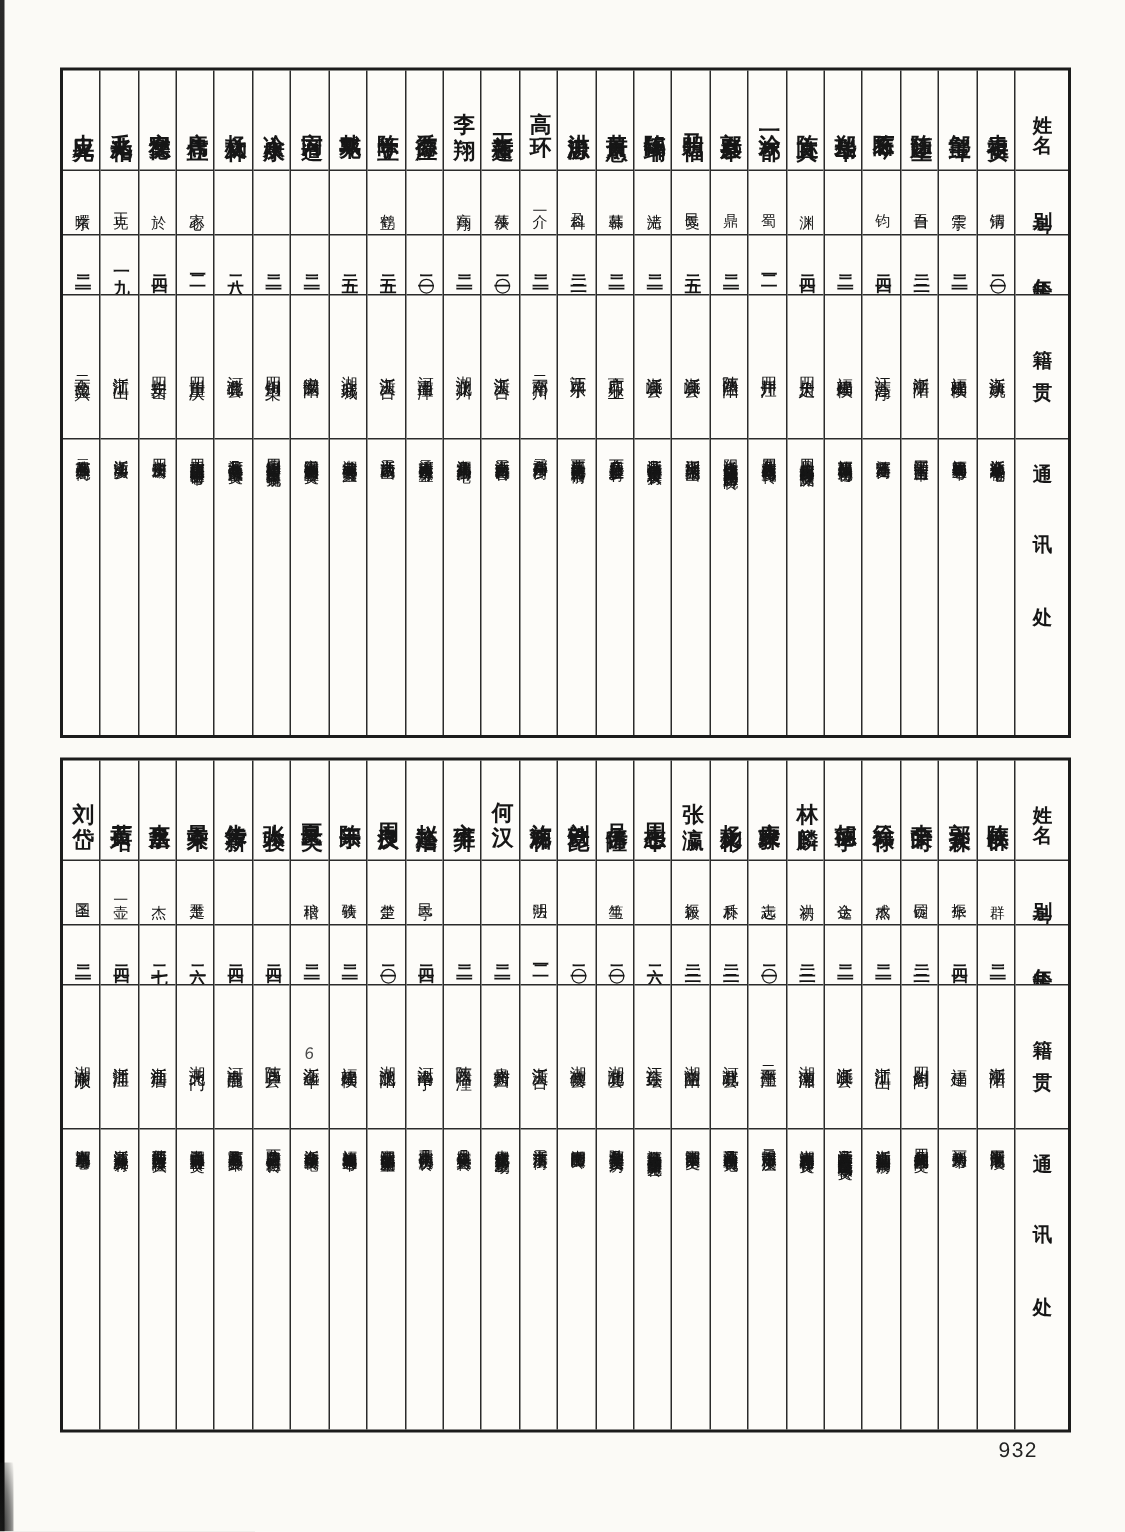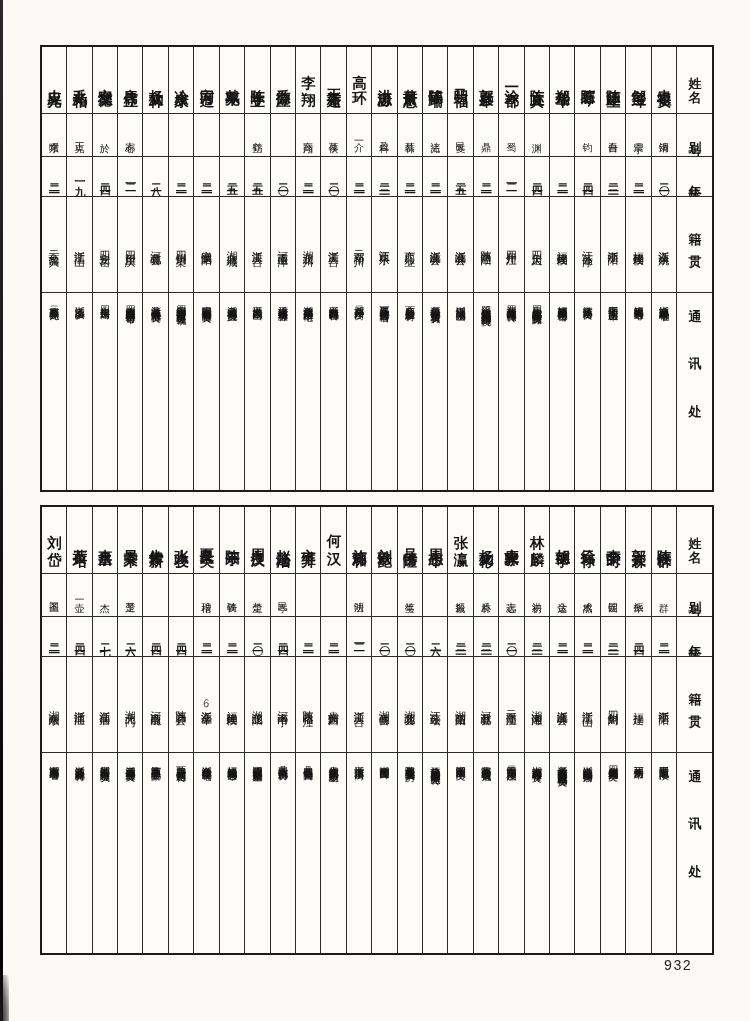--- a/index.html
+++ b/index.html
@@ -54,21 +54,21 @@
   .native-text{font-size:11px;letter-spacing:1.5px;line-height:12px;}
   .address-text{font-size:10px;letter-spacing:0.5px;line-height:11.5px;}
   .hdr{font-weight:bold;font-size:13px;line-height:14px;}
   .hdr-name{letter-spacing:13px;}
   .hdr-alias{letter-spacing:4px;}
   .hdr-age{letter-spacing:2px;}
   .hdr-native{letter-spacing:22px;}
   .hdr-contact{letter-spacing:48px;}
   .page-number{
     position:absolute;top:958px;right:58px;
-    font-family:Liberation Mono, monospace;
+    font-family:Liberation Sans, sans-serif;
     font-size:14px;color:#222;letter-spacing:1px;
   }
   .handwritten{
     position:absolute;left:203px;top:697px;
     font-size:11px;color:#4a4a4a;font-style:italic;transform:rotate(-8deg);
   }
 </style>
 </head>
 <body>
 

